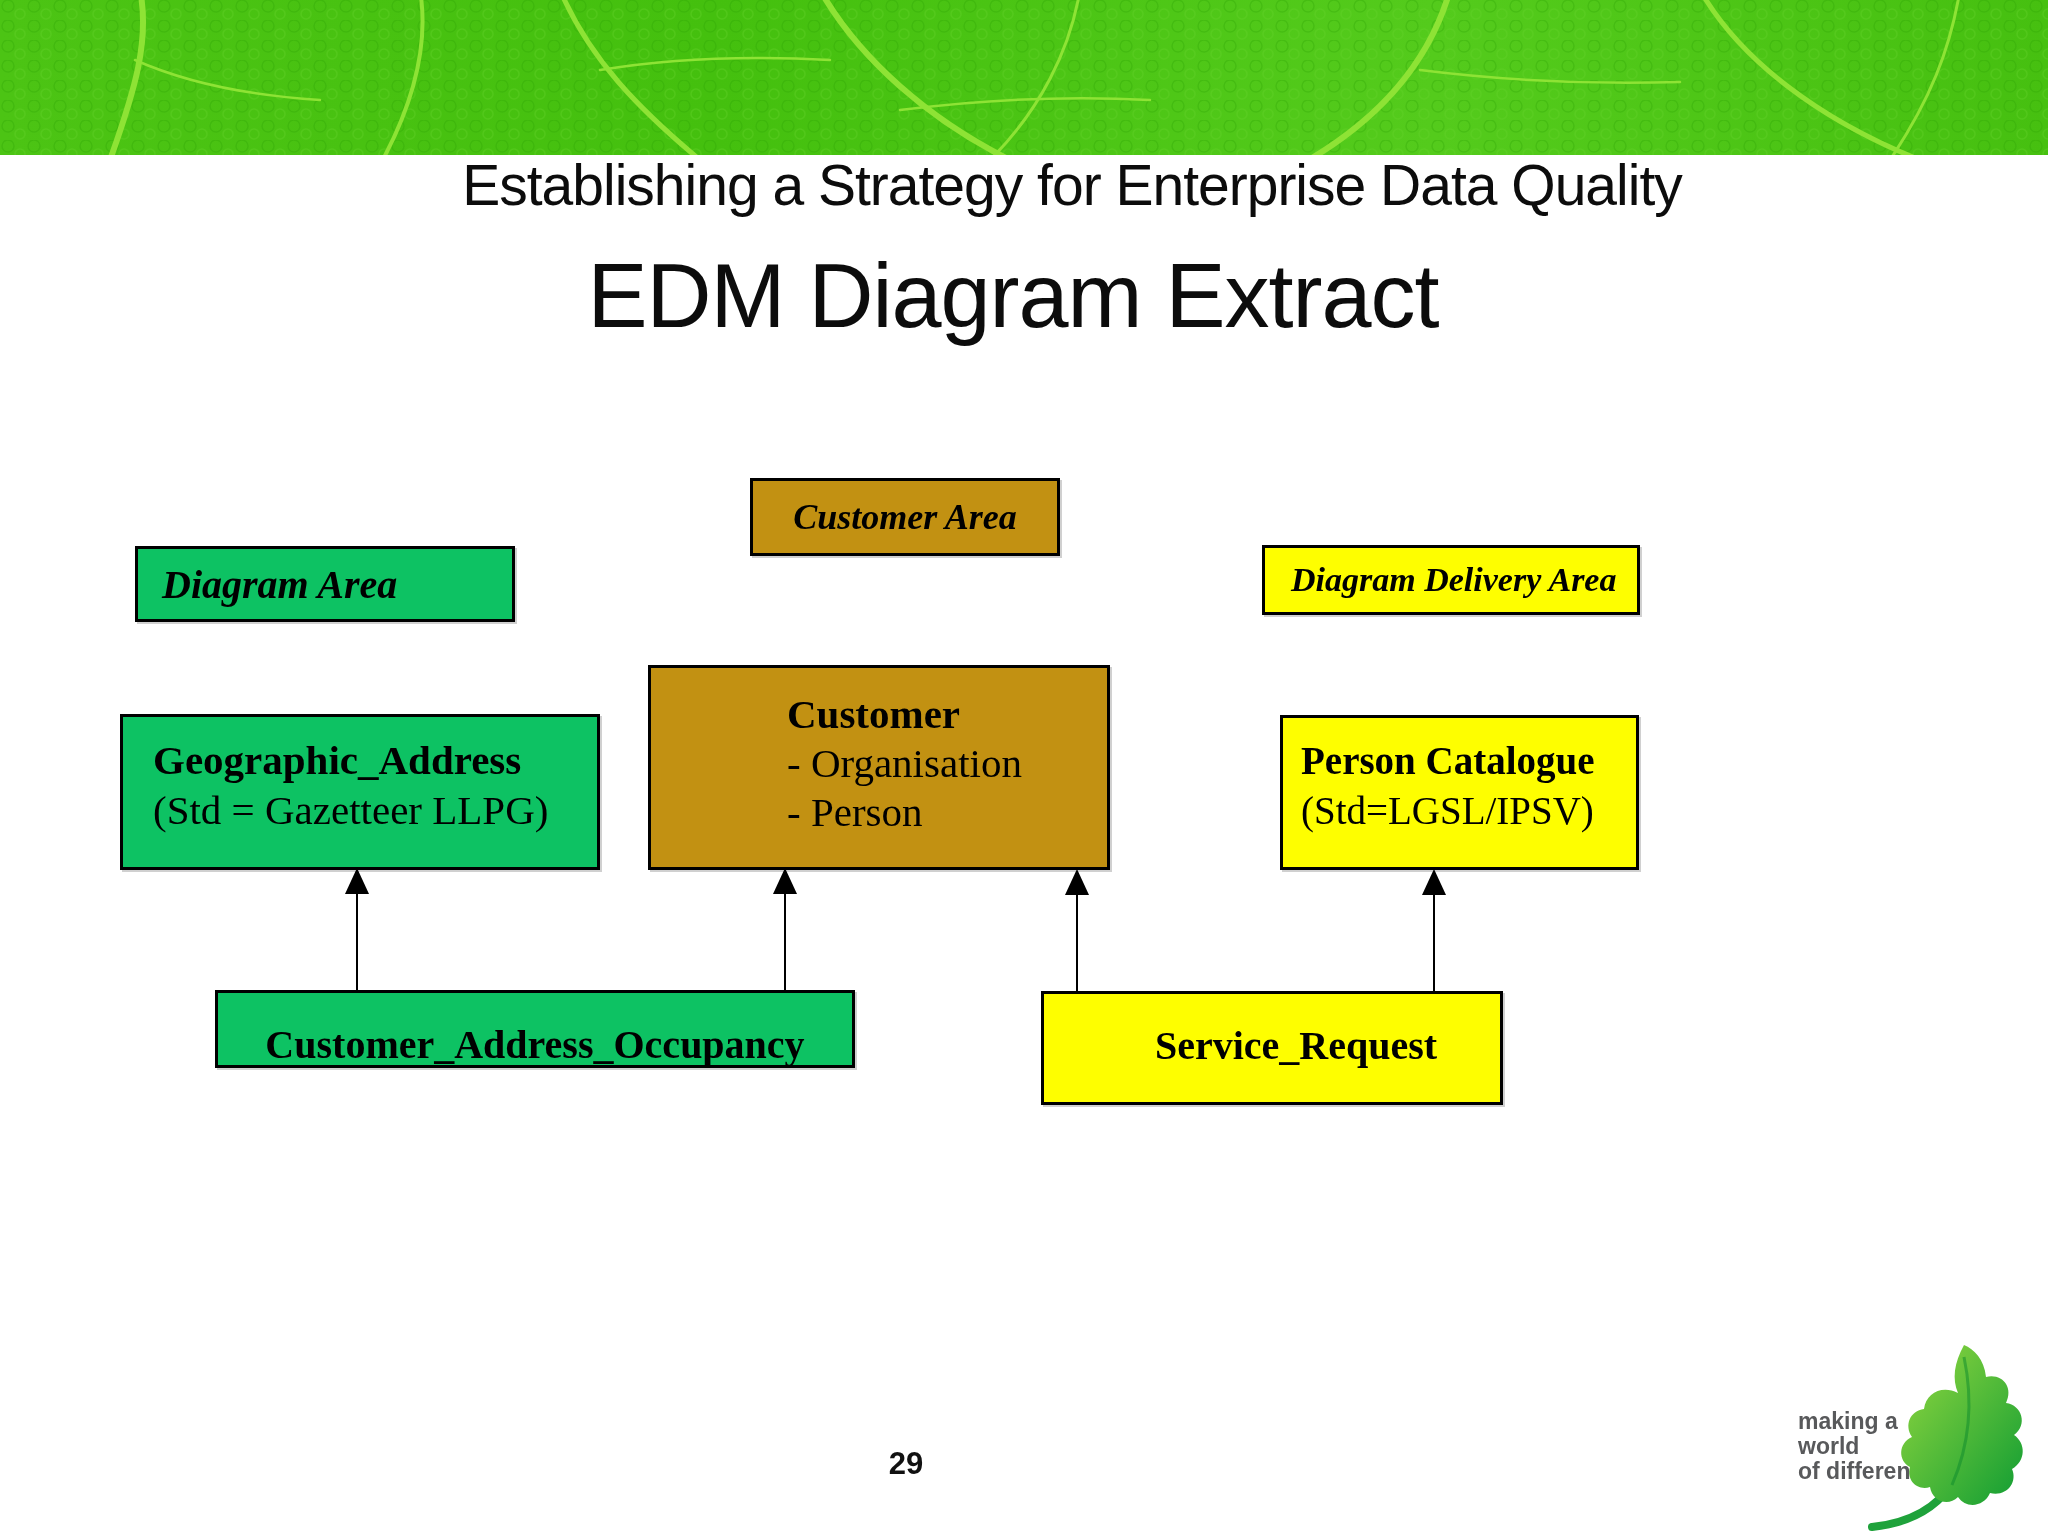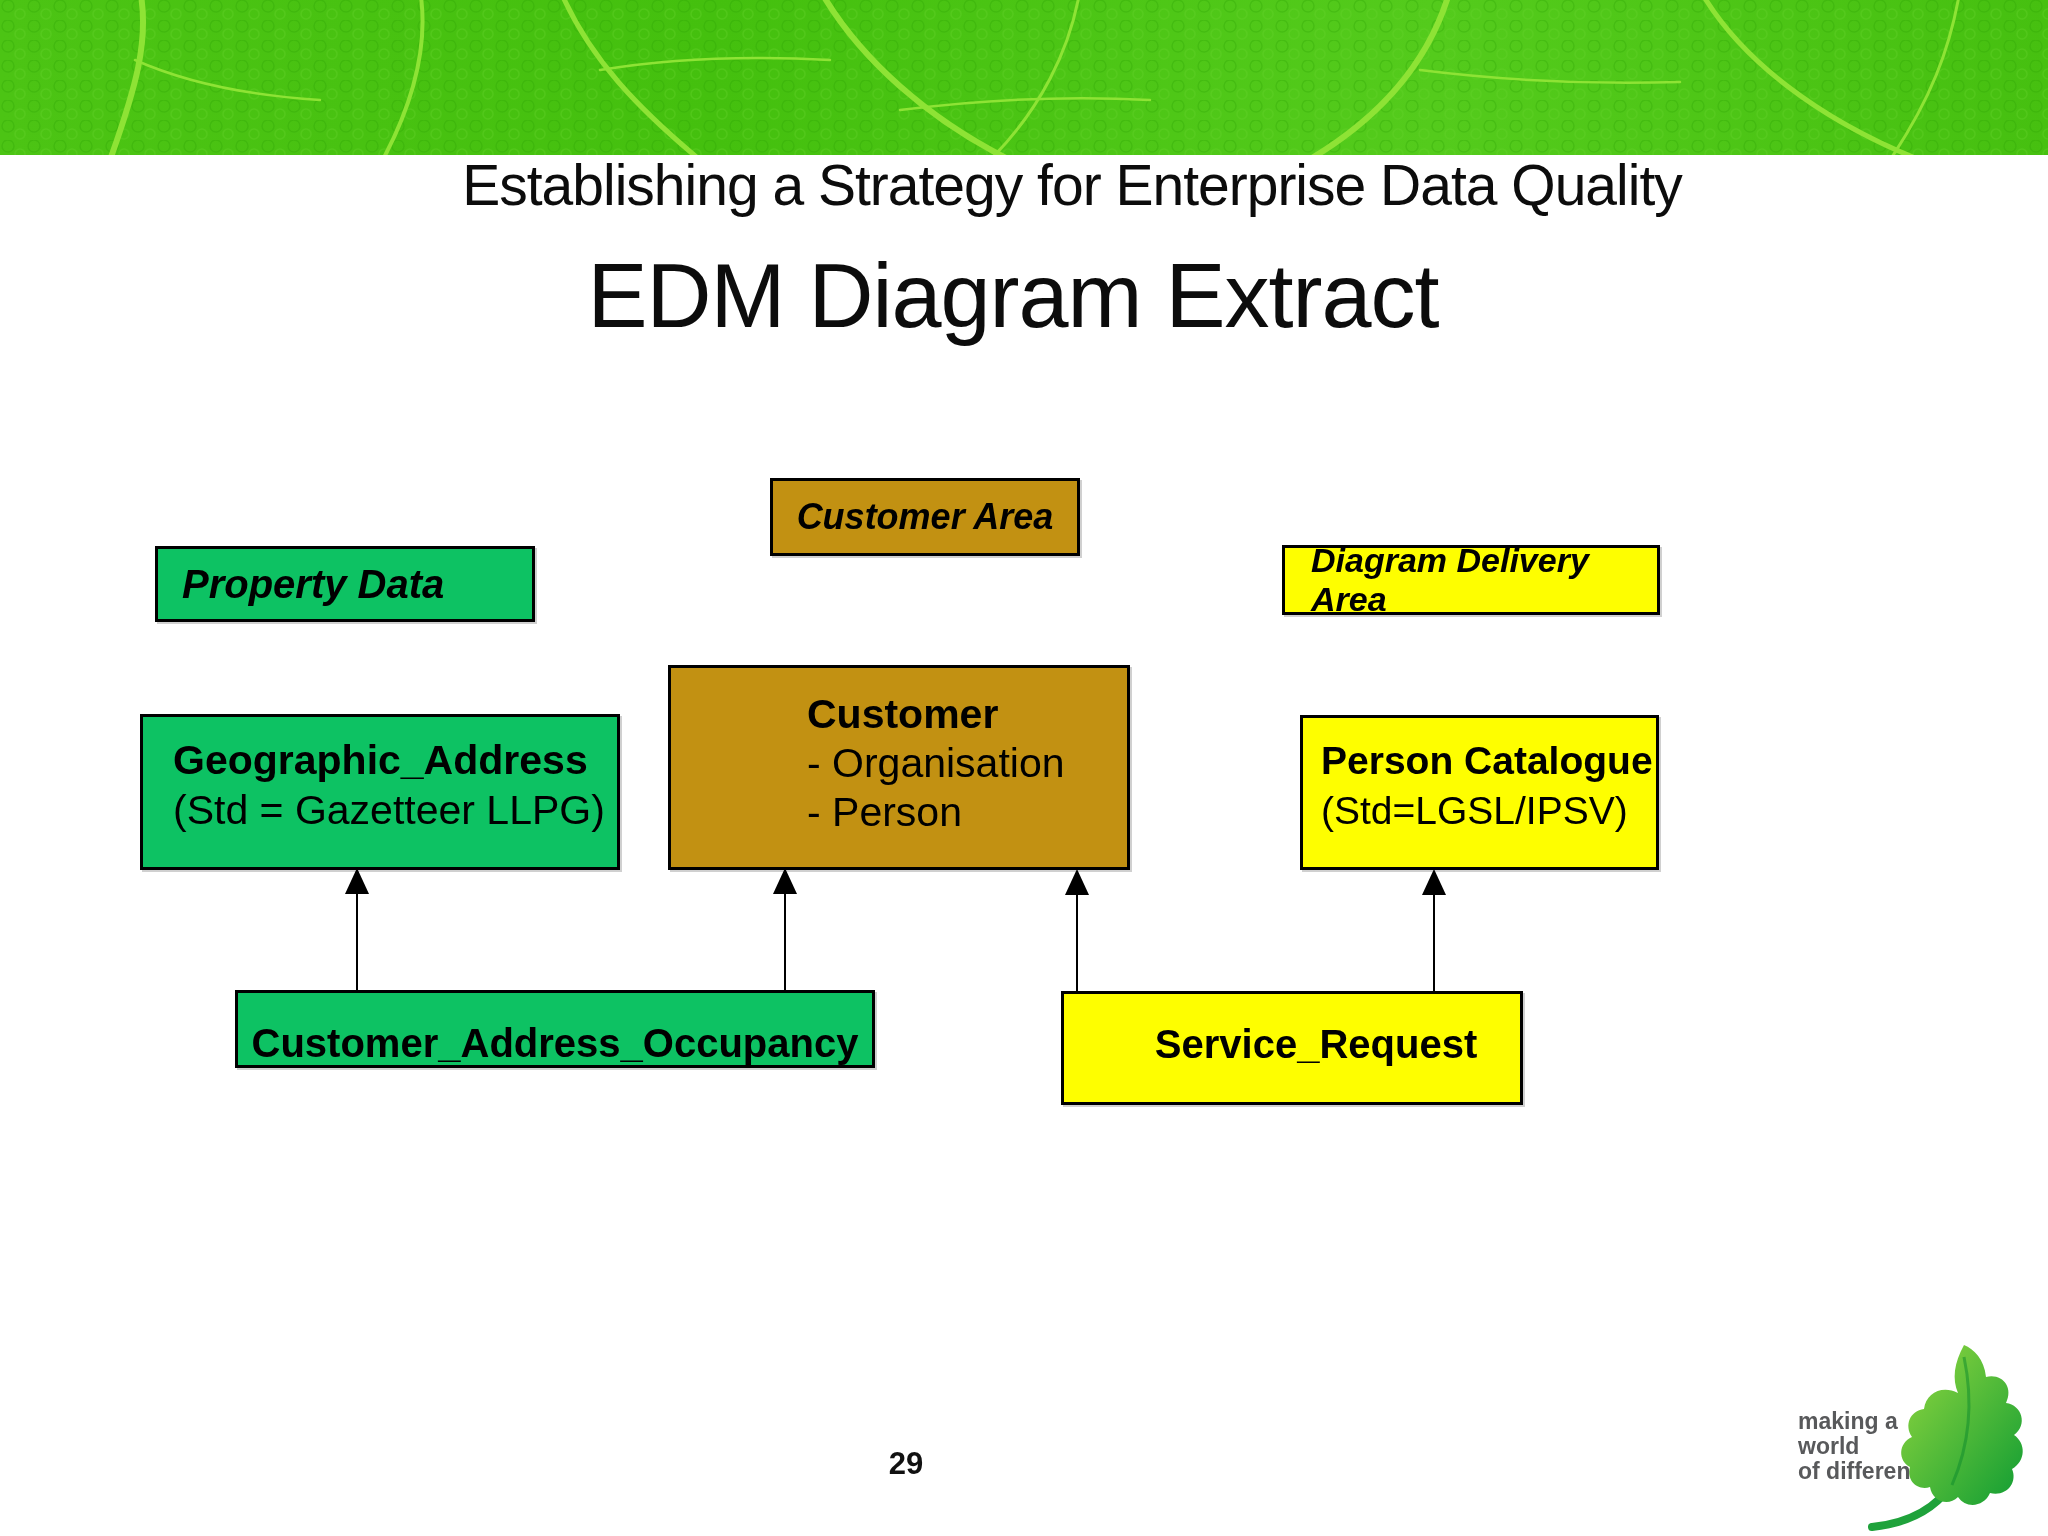--- a/index.html
+++ b/index.html
@@ -15,23 +15,22 @@
     position:absolute;top:150px;left:96px;right:0;text-align:center;
     font-size:57px;line-height:70px;color:#0c0c0c;letter-spacing:-1px;
   }
   .title2{
     position:absolute;top:243px;left:0;right:22px;text-align:center;
     font-size:90px;line-height:106px;color:#0c0c0c;letter-spacing:-1px;
   }
   
   .dbox{
     position:absolute;box-sizing:border-box;border:3px solid #000;
-    font-family:Liberation Sans, sans-serif;color:#000;
+    font-family:Liberation Serif, serif;color:#000;
     box-shadow:2px 2px 0 rgba(120,120,120,.35);
-    margin-left:20px;
   }
   .gold{background:var(--gold-fill,#C29112);}
   .green{background:var(--green-fill,#0DC263);}
   .yellow{background:var(--yellow-fill,#FEFE00);padding-left:48px;}
   .area-label{font-weight:bold;font-style:italic;}
   #area-customer{left:750px;top:478px;width:310px;height:78px;display:flex;align-items:center;justify-content:center;font-size:36px;}
   #area-property{left:135px;top:546px;width:380px;height:76px;display:flex;align-items:center;padding-left:24px;font-size:40px;}
   #area-service{left:1262px;top:545px;width:378px;height:70px;display:flex;align-items:center;padding-left:26px;font-size:34px;}
   #ent-geo{left:120px;top:714px;width:480px;height:156px;padding:18px 0 0 30px;font-size:41px;line-height:50px;}
   #ent-customer{left:648px;top:665px;width:462px;height:205px;padding:22px 0 0 136px;font-size:41px;line-height:49px;}
@@ -102,21 +101,21 @@
     </svg>
   </div>
 
   <div class="title1">Establishing a Strategy for Enterprise Data Quality</div>
   <div class="title2">EDM Diagram Extract</div>
 
   <div id="area-customer" class="dbox gold area-label">
     <span>Customer Area</span>
   </div>
   <div id="area-property" class="dbox green area-label">
-    <span>Property Data</span>
+    <span>Diagram Area</span>
   </div>
   <div id="area-service" class="dbox yellow area-label">
     <span>Diagram Delivery Area</span>
   </div>
 
   <div id="ent-geo" class="dbox green">
     <div class="ent-title">Geographic_Address</div>
     <div>(Std = Gazetteer LLPG)</div>
   </div>
 

